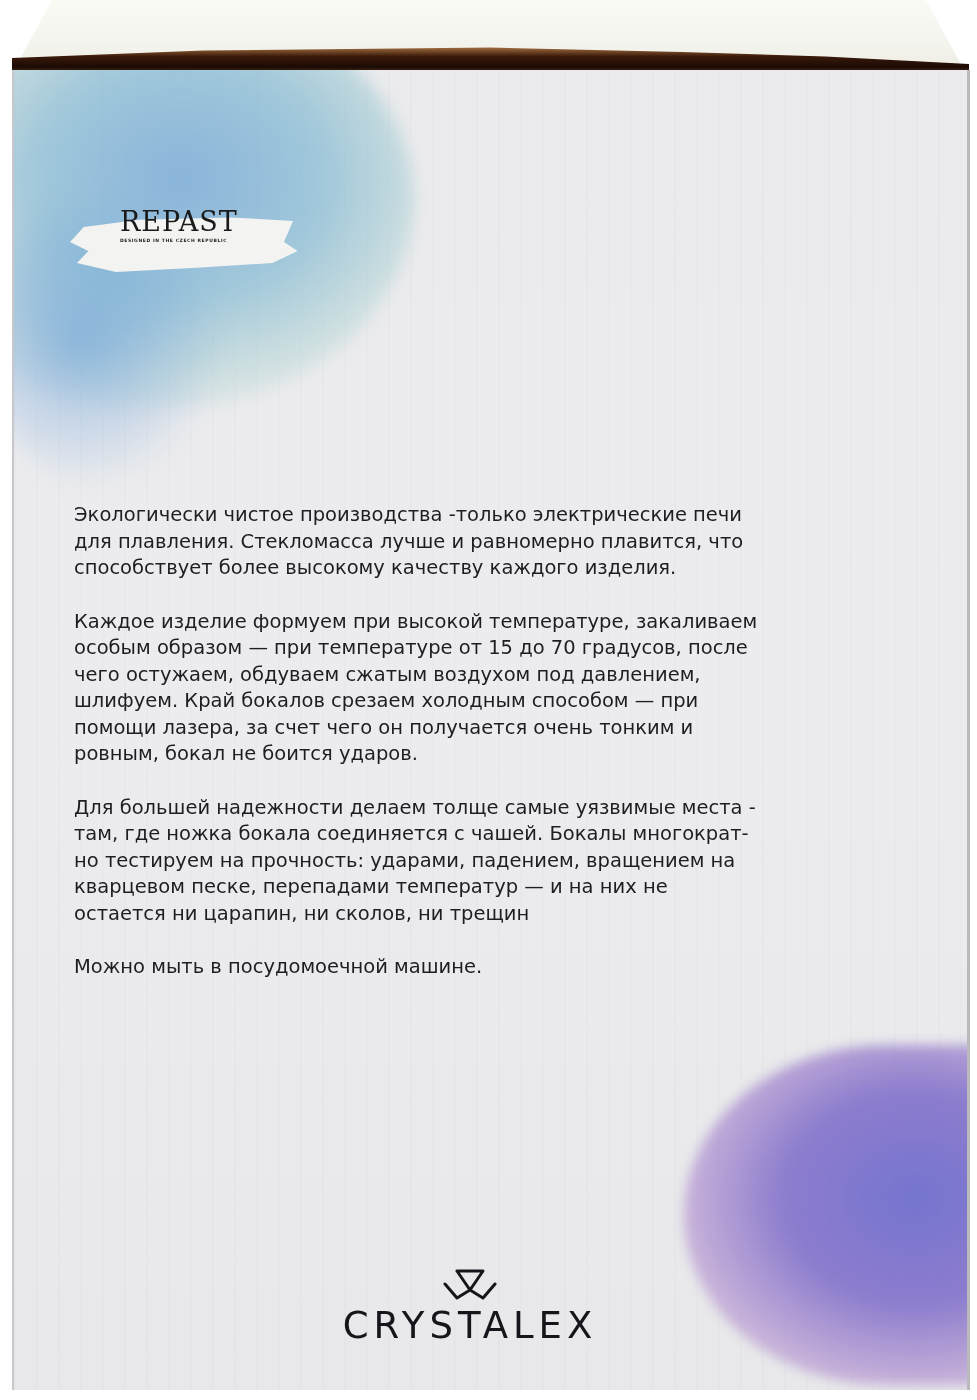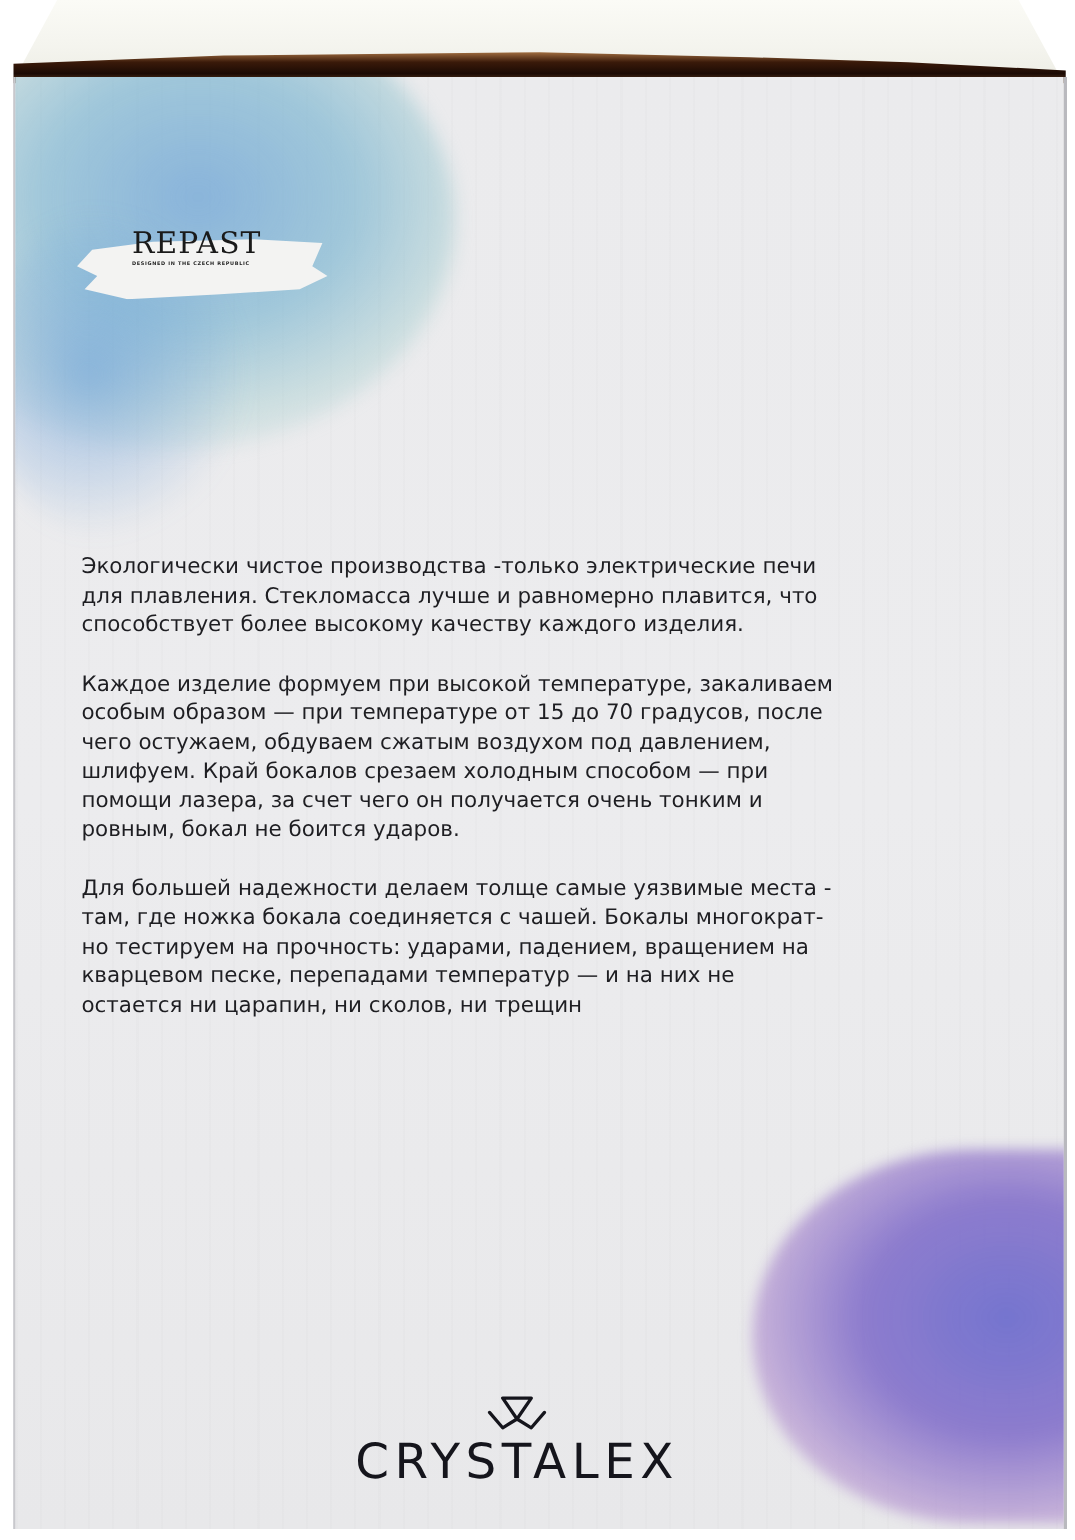--- a/index.html
+++ b/index.html
@@ -64,21 +64,21 @@
   .body-text {
     position:absolute; left:74px; top:476px; width:740px;
     font-size:19.5px; line-height:26.5px; color:#1e1e22;margin-top:26px;
   }
   .body-text p { margin:0 0 27px 0; white-space:pre-line; }
   .logo {
     position:absolute; left:300px; top:1268px; width:340px; text-align:center;
   }
   .logo svg { display:block; margin:0 auto; }
   .logo-word {
-    font-family:"DejaVu Sans", sans-serif; font-size:44px; letter-spacing:5px; color:#15151c; margin-top:0px; font-weight:normal;
+    font-family:"DejaVu Sans", sans-serif; font-size:37px; letter-spacing:5px; color:#15151c; margin-top:0px; font-weight:normal;
   }
 </style>
 </head>
 <body>
 
 <div class="lid"></div>
 <div class="lid-edge"></div>
 
 <div class="panel">
   <div class="blob-blue"></div>
@@ -100,20 +100,21 @@
 особым образом — при температуре от 15 до 70 градусов, после
 чего остужаем, обдуваем сжатым воздухом под давлением,
 шлифуем.     Край бокалов срезаем холодным способом — при
 помощи лазера, за счет чего он получается очень тонким и
 ровным, бокал не боится ударов.</p>
   <p>Для большей надежности делаем толще самые уязвимые места -
 там, где ножка бокала соединяется с чашей. Бокалы многократ-
 но тестируем на прочность: ударами, падением, вращением на
 кварцевом песке, перепадами температур — и на них не
 остается ни царапин, ни сколов, ни трещин</p>
+  <p>Можно мыть в посудомоечной машине.</p>
 </div>
 
 <div class="logo">
   <svg width="54" height="36" viewBox="0 0 54 36">
     <path d="M14 3 H40 L27 22 Z" fill="none" stroke="#15151c" stroke-width="3" stroke-linejoin="round"></path>
     <path d="M2 16 L14 30 L27 22 L40 30 L52 16" fill="none" stroke="#15151c" stroke-width="3" stroke-linejoin="round" stroke-linecap="round"></path>
   </svg>
   <div class="logo-word">CRYSTALEX</div>
 </div>
 

